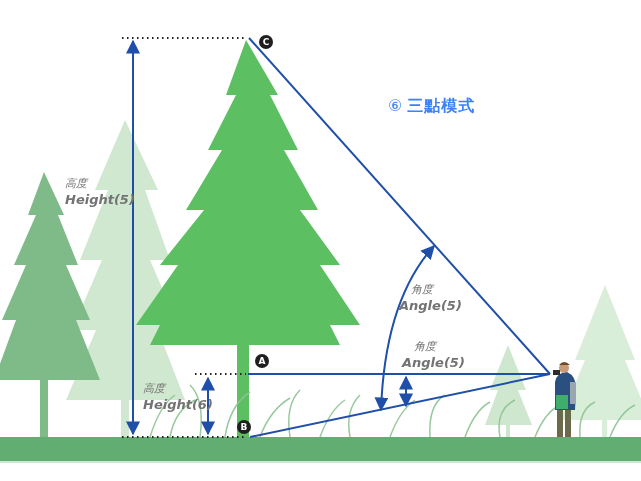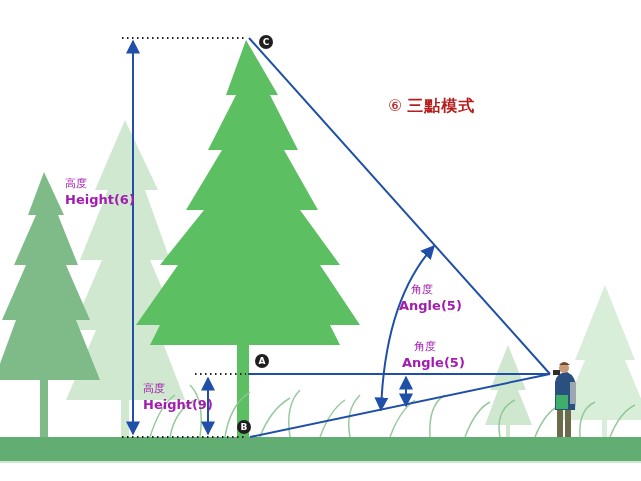--- a/index.html
+++ b/index.html
@@ -7,32 +7,33 @@
       position: relative;
       width: 641px;
       height: 481px;
       overflow: hidden;
       background: #ffffff;
       font-family: "DejaVu Sans", "Liberation Sans", sans-serif;
     }
     svg.scene { position: absolute; left: 0; top: 0; }
     .label {
       position: absolute;
-      color: #a21caf;
+      color: #737373;
       line-height: 1;
       white-space: nowrap;
+      font-style: italic;
     }
     .label .cjk { display: block; font-size: 11px; font-weight: normal; margin-bottom: 4px; }
     .label .en { display: block; font-size: 13px; font-weight: bold; }
     .title {
       position: absolute;
       left: 388px;
       top: 96px;
       font-size: 16px;
-      color: #b91c1c;
+      color: #3b82f6;
       font-weight: bold;
       letter-spacing: 1px;
     }
     .title .circ { font-weight: normal; margin-right: 4px; }
     .pt {
       position: absolute;
       width: 14px; height: 14px;
       border-radius: 50%;
       background: #1f1f1f;
       color: #ffffff;
@@ -138,25 +139,25 @@
   <div class="title">
     <span class="circ">⑥</span><span>三點模式</span>
   </div>
 
   <div class="pt" style="left:259px; top:35px;">C</div>
   <div class="pt" style="left:255px; top:354px;">A</div>
   <div class="pt" style="left:237px; top:420px;">B</div>
 
   <div class="label" style="left:65px; top:178px;">
     <span class="cjk">高度</span>
-    <span class="en">Height(6)</span>
+    <span class="en">Height(5)</span>
   </div>
   <div class="label" style="left:143px; top:383px;">
     <span class="cjk">高度</span>
-    <span class="en">Height(9)</span>
+    <span class="en">Height(6)</span>
   </div>
   <div class="label" style="left:399px; top:284px;">
     <span class="cjk" style="margin-left:12px;">角度</span>
     <span class="en">Angle(5)</span>
   </div>
   <div class="label" style="left:402px; top:341px;">
     <span class="cjk" style="margin-left:12px;">角度</span>
     <span class="en">Angle(5)</span>
   </div>
 

